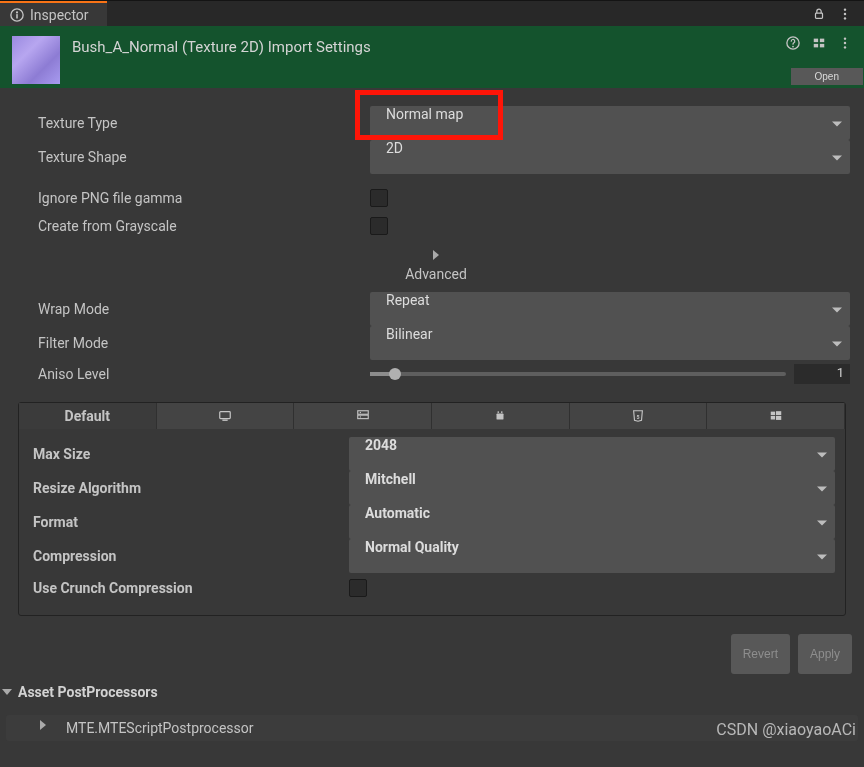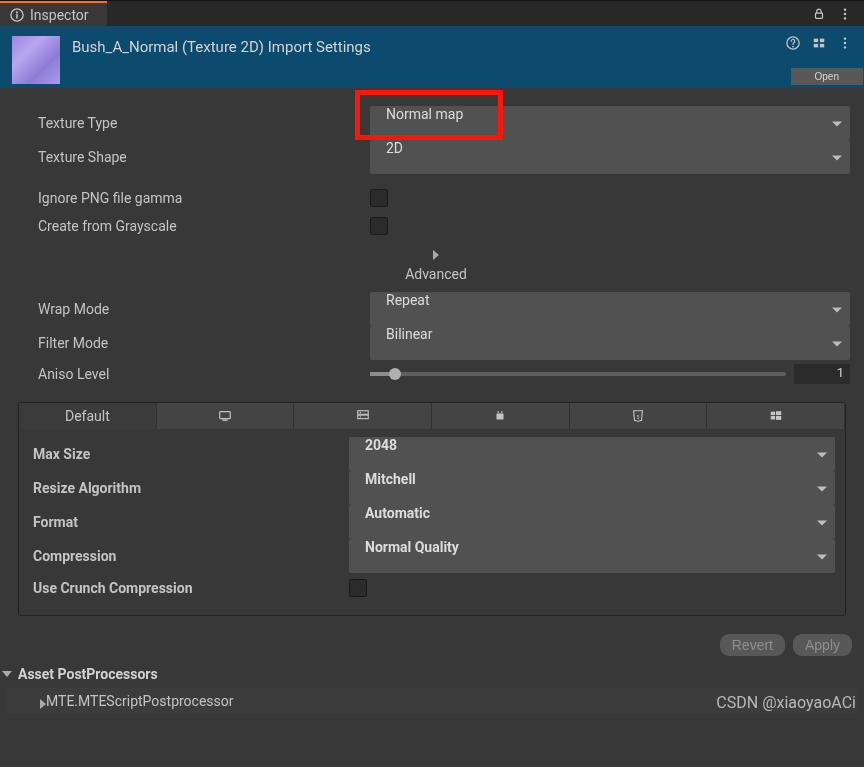--- a/index.html
+++ b/index.html
@@ -24,21 +24,21 @@
   color: #c4c4c4;
   padding: 4px 18px 4px 10px;
   border-top: 2px solid #f97316;
   display: flex;
   align-items: center;
   gap: 6px;
   height: 26px;
 }
 .tab-bar-right { margin-left: auto; display: flex; gap: 12px; padding-right: 12px; }
 .header {
-  background: #0c4a6e;
+  background: #14532d;
   display: flex;
   padding: 10px 12px 4px 12px;
   align-items: flex-start;
   gap: 12px;
   position: relative;
 }
 .thumb {
   width: 48px; height: 48px;
   background: linear-gradient(135deg,#9a8ae0,#b7a6f0,#8d7cd4,#a89bf0);
   flex-shrink: 0;
@@ -80,32 +80,32 @@
 }
 .slider-wrap { flex:1; display:flex; align-items:center; gap:8px; }
 .slider-track { flex:1; height:4px; background:#5e5e5e; border-radius:2px; position:relative; }
 .slider-fill { position:absolute; left:0; top:0; height:4px; width:6%; background:#8c8c8c; }
 .slider-thumb { position:absolute; left:6%; top:50%; transform:translate(-50%,-50%); width:12px; height:12px; border-radius:50%; background:#b0b0b0; }
 .slider-value { width:56px; height:20px; background:#2b2b2b; color:#d0d0d0; text-align:right; padding:1px 6px 0 0; font-size:13px; }
 .foldout { display:flex; align-items:center; gap:6px; cursor:pointer; padding-left:2px;flex-direction:column; }
 .tri-right { width:0;height:0;border-top:5px solid transparent;border-bottom:5px solid transparent;border-left:6px solid #aaa; }
 .tri-down { width:0;height:0;border-left:5px solid transparent;border-right:5px solid transparent;border-top:6px solid #aaa; }
 .platform-box { border:1px solid #222; margin:14px 18px 0 18px; border-radius:3px; }
-.platform-tabs { display:flex; height:26px; background:#d946ef; }
+.platform-tabs { display:flex; height:26px; background:#d946ef;font-weight:bold; }
 .ptab { flex:1; display:flex; align-items:center; justify-content:center; background:#444; border-right:1px solid #303030; color:#c4c4c4; }
 .ptab.active { background:#3b3b3b; }
 .platform-body { padding:8px 10px 12px 10px; }
 .platform-body .row { min-height:30px;font-weight:bold; }
 .platform-body .label-inner { width:320px; }
 .footer-btns { display:flex; justify-content:flex-end; gap:8px; padding:18px 12px 8px 0; }
-.btn { background:#585858; color:#cfcfcf; border:none; padding:3px 12px; border-radius:9px; font-size:14px; }
+.btn { background:#585858; color:#cfcfcf; border:none; padding:13px 12px; border-radius:3px; font-size:12px; }
 .btn:disabled { color:#8e8e8e; }
 .section { padding:0 0; }
 .section-title { display:flex; align-items:center; gap:6px; font-weight:bold; color:#d2d2d2; padding:2px 0 6px 2px; }
-.postproc-row { background:#3c3c3c; display:flex; align-items:flex-end; gap:0; padding:5px 10px 5px 34px; margin:0 6px; border-radius:3px; }
+.postproc-row { background:#3c3c3c; display:flex; align-items:flex-start; gap:20px; padding:5px 10px 5px 34px; margin:9px 6px; border-radius:3px; }
 .highlight {
   position:absolute;
   border:5px solid #fe1508;
   width:148px;
   height:50px;
   left:355px;
   top:90px;
   pointer-events:none;
 }
 .watermark { position:absolute; bottom:2px; right:8px; color:#d6d6d6; font-size:16px; opacity:.8; }

